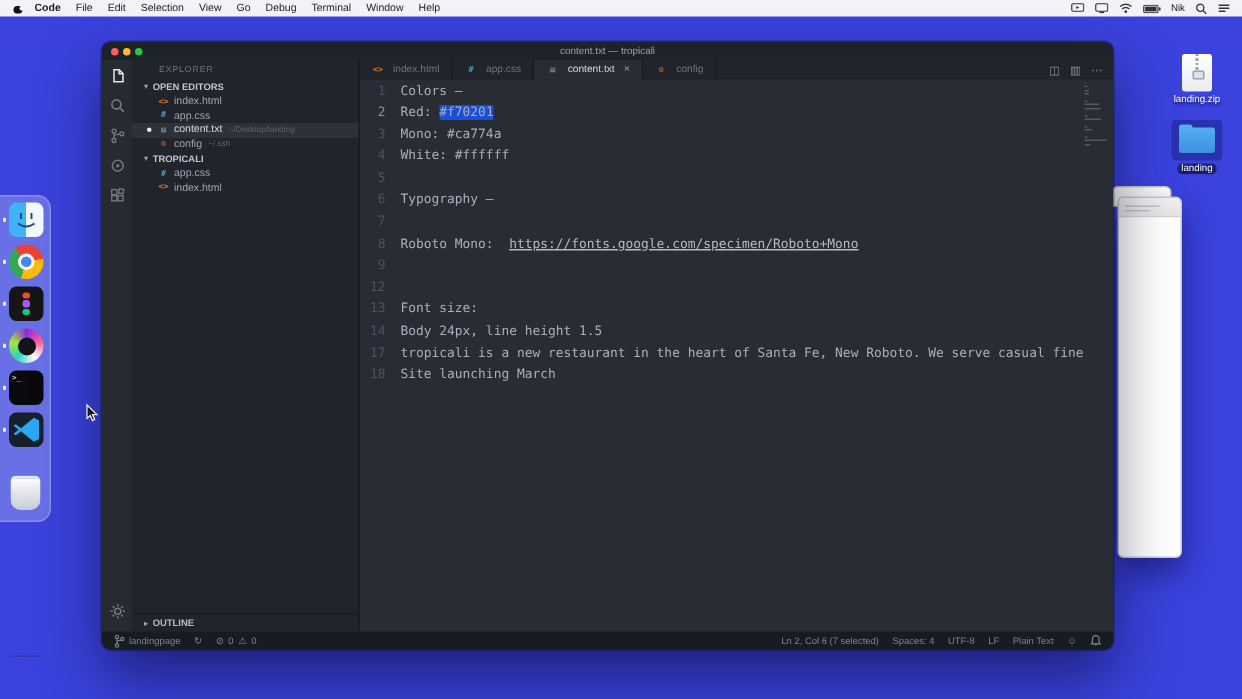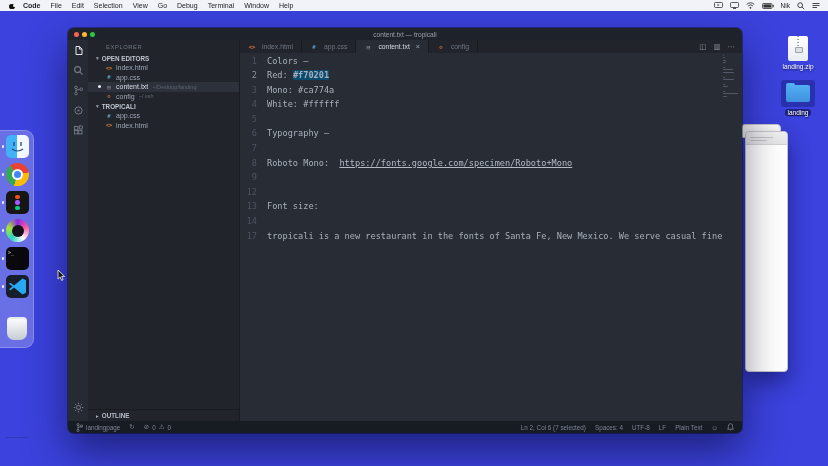--- a/index.html
+++ b/index.html
@@ -100,21 +100,21 @@
   .tab.active { background:#282c34; color:#d7dae0; }
   .tab .close { margin-left:3px; font-size:7px; color:#9da5b4; }
   .ed-actions { margin-left:auto; display:flex; align-items:center; gap:7px; padding:0 7px; color:#868d99; font-size:7.5px; }
 
   .code { position:relative; flex:1; overflow:hidden; font-family:"DejaVu Sans Mono",monospace;
     font-size:8.6px; line-height:14.6px; color:#a8b0bd; padding-top:0.5px; }
   .cl { display:flex; white-space:pre; }
   .ln { width:27px; text-align:right; padding-right:10px; color:#4b5263; flex:none; }
   .cl.activeline .ln { color:#8b93a1; }
   .ct { white-space:pre; }
-  .ct .sel { background:#0c4a6e; border-radius:1px;font-weight:bold; }
+  .ct .sel { background:#1d4ed8; border-radius:1px; }
   .ct .lnk { text-decoration:underline; color:#b3bac6; }
   .minimap { position:absolute; right:3px; top:2px; width:16px; }
   .minimap i { display:block; height:1.1px; margin-bottom:1.3px; background:#5b6270; opacity:.85; border-radius:.5px; }
 
   
   .statusbar { position:absolute; bottom:0; left:0; right:0; height:12px; background:#171b22;
     display:flex; align-items:center; font-size:6.3px; color:#7c8493; padding:0 8px; gap:9px; }
   .sb-group { display:flex; align-items:center; gap:3px; white-space:nowrap; }
   .sb-right { margin-left:auto; display:flex; align-items:center; gap:9px; }
   .sb-sym { font-size:6.5px; }
@@ -386,22 +386,23 @@
             <div class="cl activeline"><span class="ln">2</span><span class="ct"><span>Red: </span><span class="sel">#f70201</span></span></div>
             <div class="cl"><span class="ln">3</span><span class="ct"><span>Mono: #ca774a</span></span></div>
             <div class="cl"><span class="ln">4</span><span class="ct"><span>White: #ffffff</span></span></div>
             <div class="cl"><span class="ln">5</span><span class="ct"></span></div>
             <div class="cl"><span class="ln">6</span><span class="ct"><span>Typography —</span></span></div>
             <div class="cl"><span class="ln">7</span></div>
             <div class="cl"><span class="ln">8</span><span class="ct"><span>Roboto Mono:  </span><span class="lnk">https://fonts.google.com/specimen/Roboto+Mono</span></span></div>
             <div class="cl"><span class="ln">9</span><span class="ct"></span></div>
             <div class="cl"><span class="ln">12</span><span class="ct"></span></div>
             <div class="cl"><span class="ln">13</span><span class="ct"><span>Font size:</span></span></div>
-            <div class="cl"><span class="ln">14</span></div>
-            <div class="cl"><span class="ln">17</span><span class="ct"><span>tropicali is a new restaurant in the fonts of Santa Fe, New Mexico. We serve casual fine</span></span></div>
+            <div class="cl"><span class="ln">14</span><span class="ct"><span>Body 24px, line height 1.5</span></span></div>
+            <div class="cl"><span class="ln">17</span><span class="ct"><span>tropicali is a new restaurant in the heart of Santa Fe, New Roboto. We serve casual fine</span></span></div>
+            <div class="cl"><span class="ln">18</span><span class="ct"><span>Site launching March</span></span></div>
           </div>
         <div class="minimap">
             <i style="width: 1.44px;"></i>
             <i style="width: 2.16px;"></i>
             <i style="width: 2.52px;"></i>
             <i style="width: 2.52px;"></i>
             <i style="width: 0px; opacity: 0;"></i>
             <i style="width: 2.16px;"></i>
             <i style="width: 9.54px;"></i>
             <i style="width: 10.62px;"></i>

